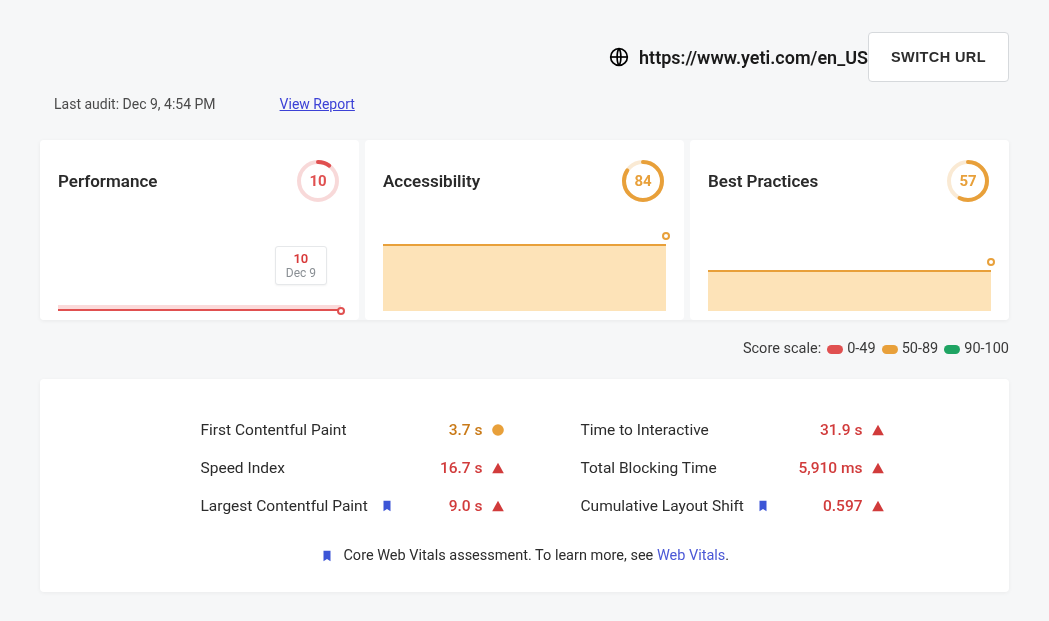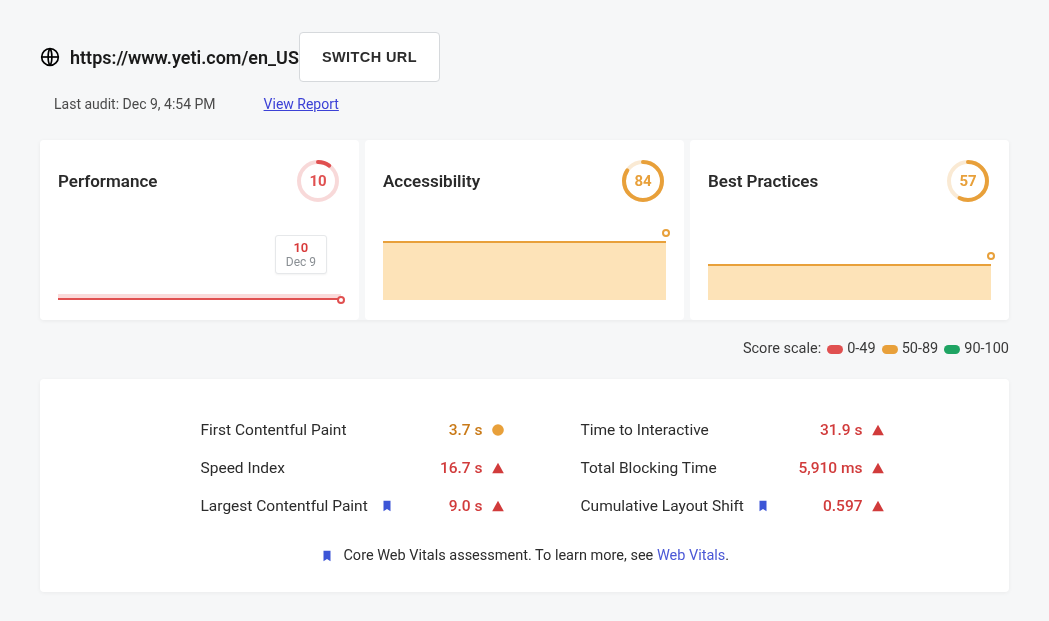--- a/index.html
+++ b/index.html
@@ -4,36 +4,36 @@
 <style>
   * { box-sizing: border-box; }
   body {
     margin: 0;
     font-family: -apple-system, BlinkMacSystemFont, "Segoe UI", Roboto, sans-serif;
     background: #f6f7f8;
     color: #212529;
   }
   .page { width: 1049px; margin: 0 auto; padding: 32px 40px; }
 
-  .header-row { display: flex; align-items: center; justify-content: flex-start; }
+  .header-row { display: flex; align-items: center; justify-content: flex-end; }
   .url-block { display: flex; align-items: center; gap: 10px; }
   .globe svg { display: block; }
   .url-text { font-size: 18px; font-weight: 600; color: #1a1a1a; }
 
   .header-actions { display: flex; gap: 20px; }
   .btn { padding: 16px 22px; font-size: 14.5px; font-weight: 700; letter-spacing: 0.4px; border-radius: 4px; cursor: pointer; border: none; }
   .btn-outline { background: #fff; color: #2c2c2c; border: 1px solid #d6d9dc; }
   .btn-primary { background: #3730e3; color: #fff; }
 
-  .sub-row { display: flex; align-items: center; gap: 48px; margin-top: 14px; padding-left: 14px; }
+  .sub-row { display: flex; align-items: center; gap: 64px; margin-top: 14px; padding-left: 14px; }
   .last-audit { font-size: 14px; color: #4a4a4a; }
   .view-report { font-size: 14px; color: #3c41d6; text-decoration: underline; cursor: pointer; }
 
   .cards { display: flex; gap: 6px; margin-top: 28px; box-shadow: 0 1px 4px rgba(0,0,0,0.06); border-radius: 4px; }
-  .card { flex: 1; background: #fff; padding: 18px 18px 20px 18px; display: flex; flex-direction: column; border-radius: 4px; position: relative; min-height: 180px; }
+  .card { flex: 1; background: #fff; padding: 18px 18px 9px 18px; display: flex; flex-direction: column; border-radius: 4px; position: relative; min-height: 180px; }
   .card-head { display: flex; align-items: center; justify-content: space-between; }
   .card-title { font-size: 17px; font-weight: 600; color: #2a2a2a; }
 
   .score-ring { width: 46px; height: 46px; position: relative; }
   .score-ring svg { display: block; }
   .score-ring .num { position: absolute; inset: 0; display: flex; align-items: center; justify-content: center; font-size: 15px; font-weight: 700; }
 
   .sparkarea { position: relative; flex: 1; margin-top: 14px; }
   .area-fill { position: absolute; bottom: 0; left: 0; right: 0; border-top: 2px solid; }
   .end-dot { position: absolute; right: 0; width: 8px; height: 8px; border-radius: 50%; background: #fff; border: 2px solid; transform: translate(50%, -50%); }

